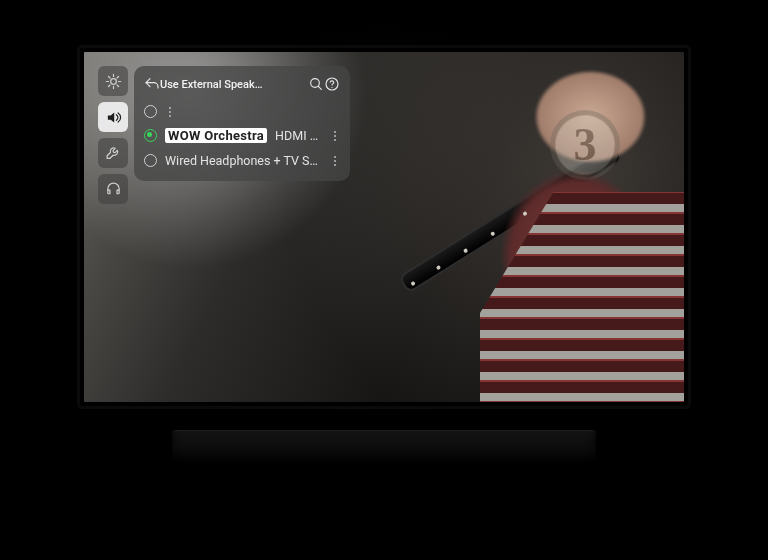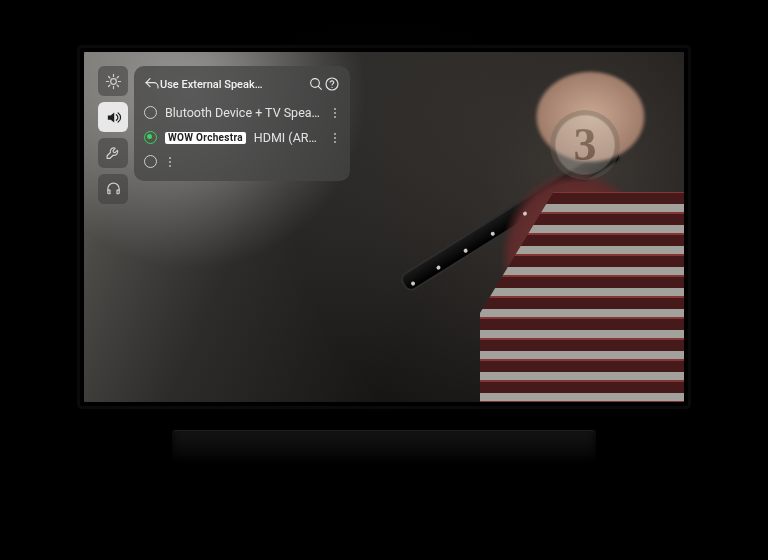--- a/index.html
+++ b/index.html
@@ -64,21 +64,21 @@
   .hbtn{display:flex;cursor:pointer;}
 
   .opt{display:flex;align-items:center;gap:8px;padding:5px 10px;color:#e3e3e3;
     font-size:12.5px;cursor:pointer;}
   .opt .radio{flex:0 0 auto;width:13px;height:13px;border-radius:50%;
     border:1.6px solid #cfcfcf;position:relative;box-sizing:border-box;}
   .opt.selected .radio{border-color:#37d65b;}
   .opt.selected .radio::after{content:"";position:absolute;left:2px;top:2px;
     width:5px;height:5px;border-radius:50%;background:#37d65b;}
   .opt .label{flex:1;white-space:nowrap;overflow:hidden;text-overflow:ellipsis;}
-  .opt .badge{flex:0 0 auto;font-size:10px;font-weight:700;letter-spacing:.3px;
+  .opt .badge{flex:0 0 auto;font-size:13px;font-weight:700;letter-spacing:.3px;
     color:#222;background:#fff;border-radius:2px;padding:1px 3px;line-height:1;}
   .opt .more{flex:0 0 auto;width:10px;color:#bdbdbd;display:flex;
     flex-direction:column;align-items:center;gap:2px;cursor:pointer;}
   .opt .more i{width:2px;height:2px;border-radius:50%;background:currentColor;display:block;}
 
   
   .soundbar{position:absolute;left:172px;top:430px;width:424px;height:34px;
     border-radius:4px;
     background:linear-gradient(#141414,#050505);
     box-shadow:inset 0 1px 0 rgba(255,255,255,.06),
@@ -149,39 +149,39 @@
             <svg viewBox="0 0 24 24">
                 <circle cx="12" cy="12" r="9"></circle>
               <path d="M9.3 9.2a2.7 2.7 0 0 1 5.3.7c0 1.8-2.6 2.1-2.6 3.6"></path>
               <circle cx="12" cy="17" r=".9" fill="#e8e8e8" stroke="none"></circle>
               </svg>
           </span>
         </div>
         <div id="opts">
             <div class="opt">
               <span class="radio"></span>
-              <span class="label">Blutooth Device + TV Spea…</span>
               <span class="more">
                 <i></i>
                 <i></i>
                 <i></i>
               </span>
             </div>
             <div class="opt selected">
               <span class="radio"></span>
               <span class="badge">WOW Orchestra</span>
               <span class="label">HDMI (ARC) Devi…</span>
               <span class="more">
                 <i></i>
                 <i></i>
                 <i></i>
               </span>
             </div>
             <div class="opt">
               <span class="radio"></span>
+              <span class="label">Wired Headphones + TV Sp…</span>
               <span class="more">
                 <i></i>
                 <i></i>
                 <i></i>
               </span>
             </div>
           </div>
       </div>
 
     </div>

